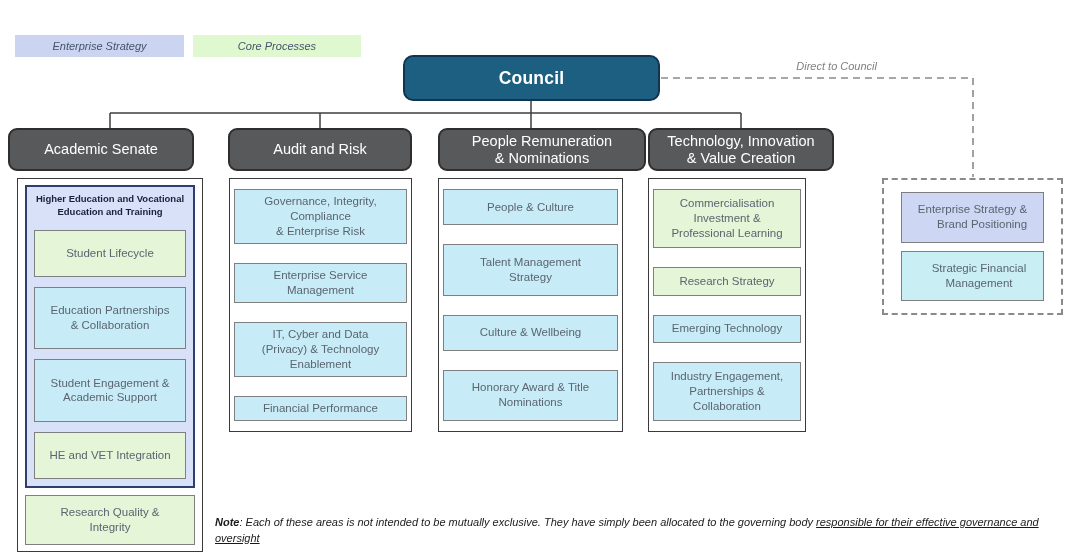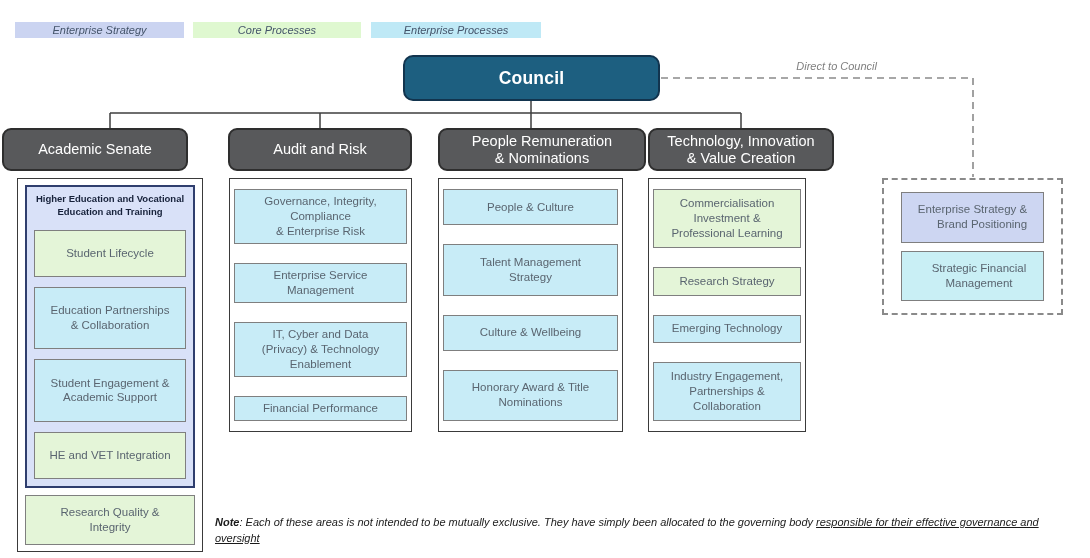--- a/index.html
+++ b/index.html
@@ -1,20 +1,20 @@
 <!DOCTYPE html>
 <html><head>
 <meta charset="utf-8">
 <style>
   html,body { margin:0; padding:0; background:#ffffff; }
   body { font-family:"Liberation Sans", sans-serif; }
   .canvas { position:relative; width:1090px; height:558px; background:#ffffff; overflow:hidden; }
 
   
-  .legend-chip { position:absolute; top:22px; height:16px; display:flex; align-items:center; justify-content:center;
+  .legend-chip { position:absolute; top:35px; height:22px; display:flex; align-items:center; justify-content:center;
                  font-size:11px; font-style:italic; color:#44546a; }
 
   
   .connectors { position:absolute; left:0; top:0; pointer-events:none; }
 
   
   .council { position:absolute; left:403px; top:55px; width:257px; height:46px;
              background:#1d5f80; border:2.5px solid #12344e; border-radius:10px; box-sizing:border-box;
              display:flex; align-items:center; justify-content:center;
              color:#ffffff; font-size:17.5px; font-weight:600; letter-spacing:.2px; }
@@ -52,31 +52,30 @@
   .note-label { font-weight:bold; }
   .note-underline { text-decoration:underline; }
 </style>
 </head>
 <body>
 
 <div class="canvas">
 
   <div class="legend-chip" style="left: 15px; width: 169px; background-color: rgb(203, 212, 241);">Enterprise Strategy</div>
   <div class="legend-chip" style="left: 193px; width: 168px; background-color: rgb(223, 248, 208);">Core Processes</div>
-  <div class="legend-chip" style="left: 371px; width: 170px; background-color: rgb(191, 233, 246);">Enterprise Processes</div>
 
   <svg class="connectors" width="1090" height="558" viewBox="0 0 1090 558">
     <path d="M531 101 V113 M110 113 H741 M110 113 V128 M320 113 V128 M531 113 V128 M741 113 V128" stroke="#3f3f3f" stroke-width="1.5" fill="none"></path>
     <path d="M661 78 H973 V177" stroke="#8a8a8a" stroke-width="1.6" stroke-dasharray="7 5" fill="none"></path>
   </svg>
 
   <div class="council">Council</div>
   <div class="direct-label">Direct to Council</div>
 
-  <div class="comm-header" style="left:2px;width:186px;">Academic Senate</div>
+  <div class="comm-header" style="left:8px;width:186px;">Academic Senate</div>
   <div class="comm-header" style="left:228px;width:184px;">Audit and Risk</div>
   <div class="comm-header" style="left:438px;width:208px;">People Remuneration
 &amp; Nominations</div>
   <div class="comm-header" style="left:648px;width:186px;">Technology, Innovation
 &amp; Value Creation</div>
 
   <div class="box as-box" style="left:17px;width:186px;height:374px;">
     <div class="inner-group" style="background-color: rgb(217, 225, 248);">
       <div class="group-title">Higher Education and Vocational
 Education and Training</div>

